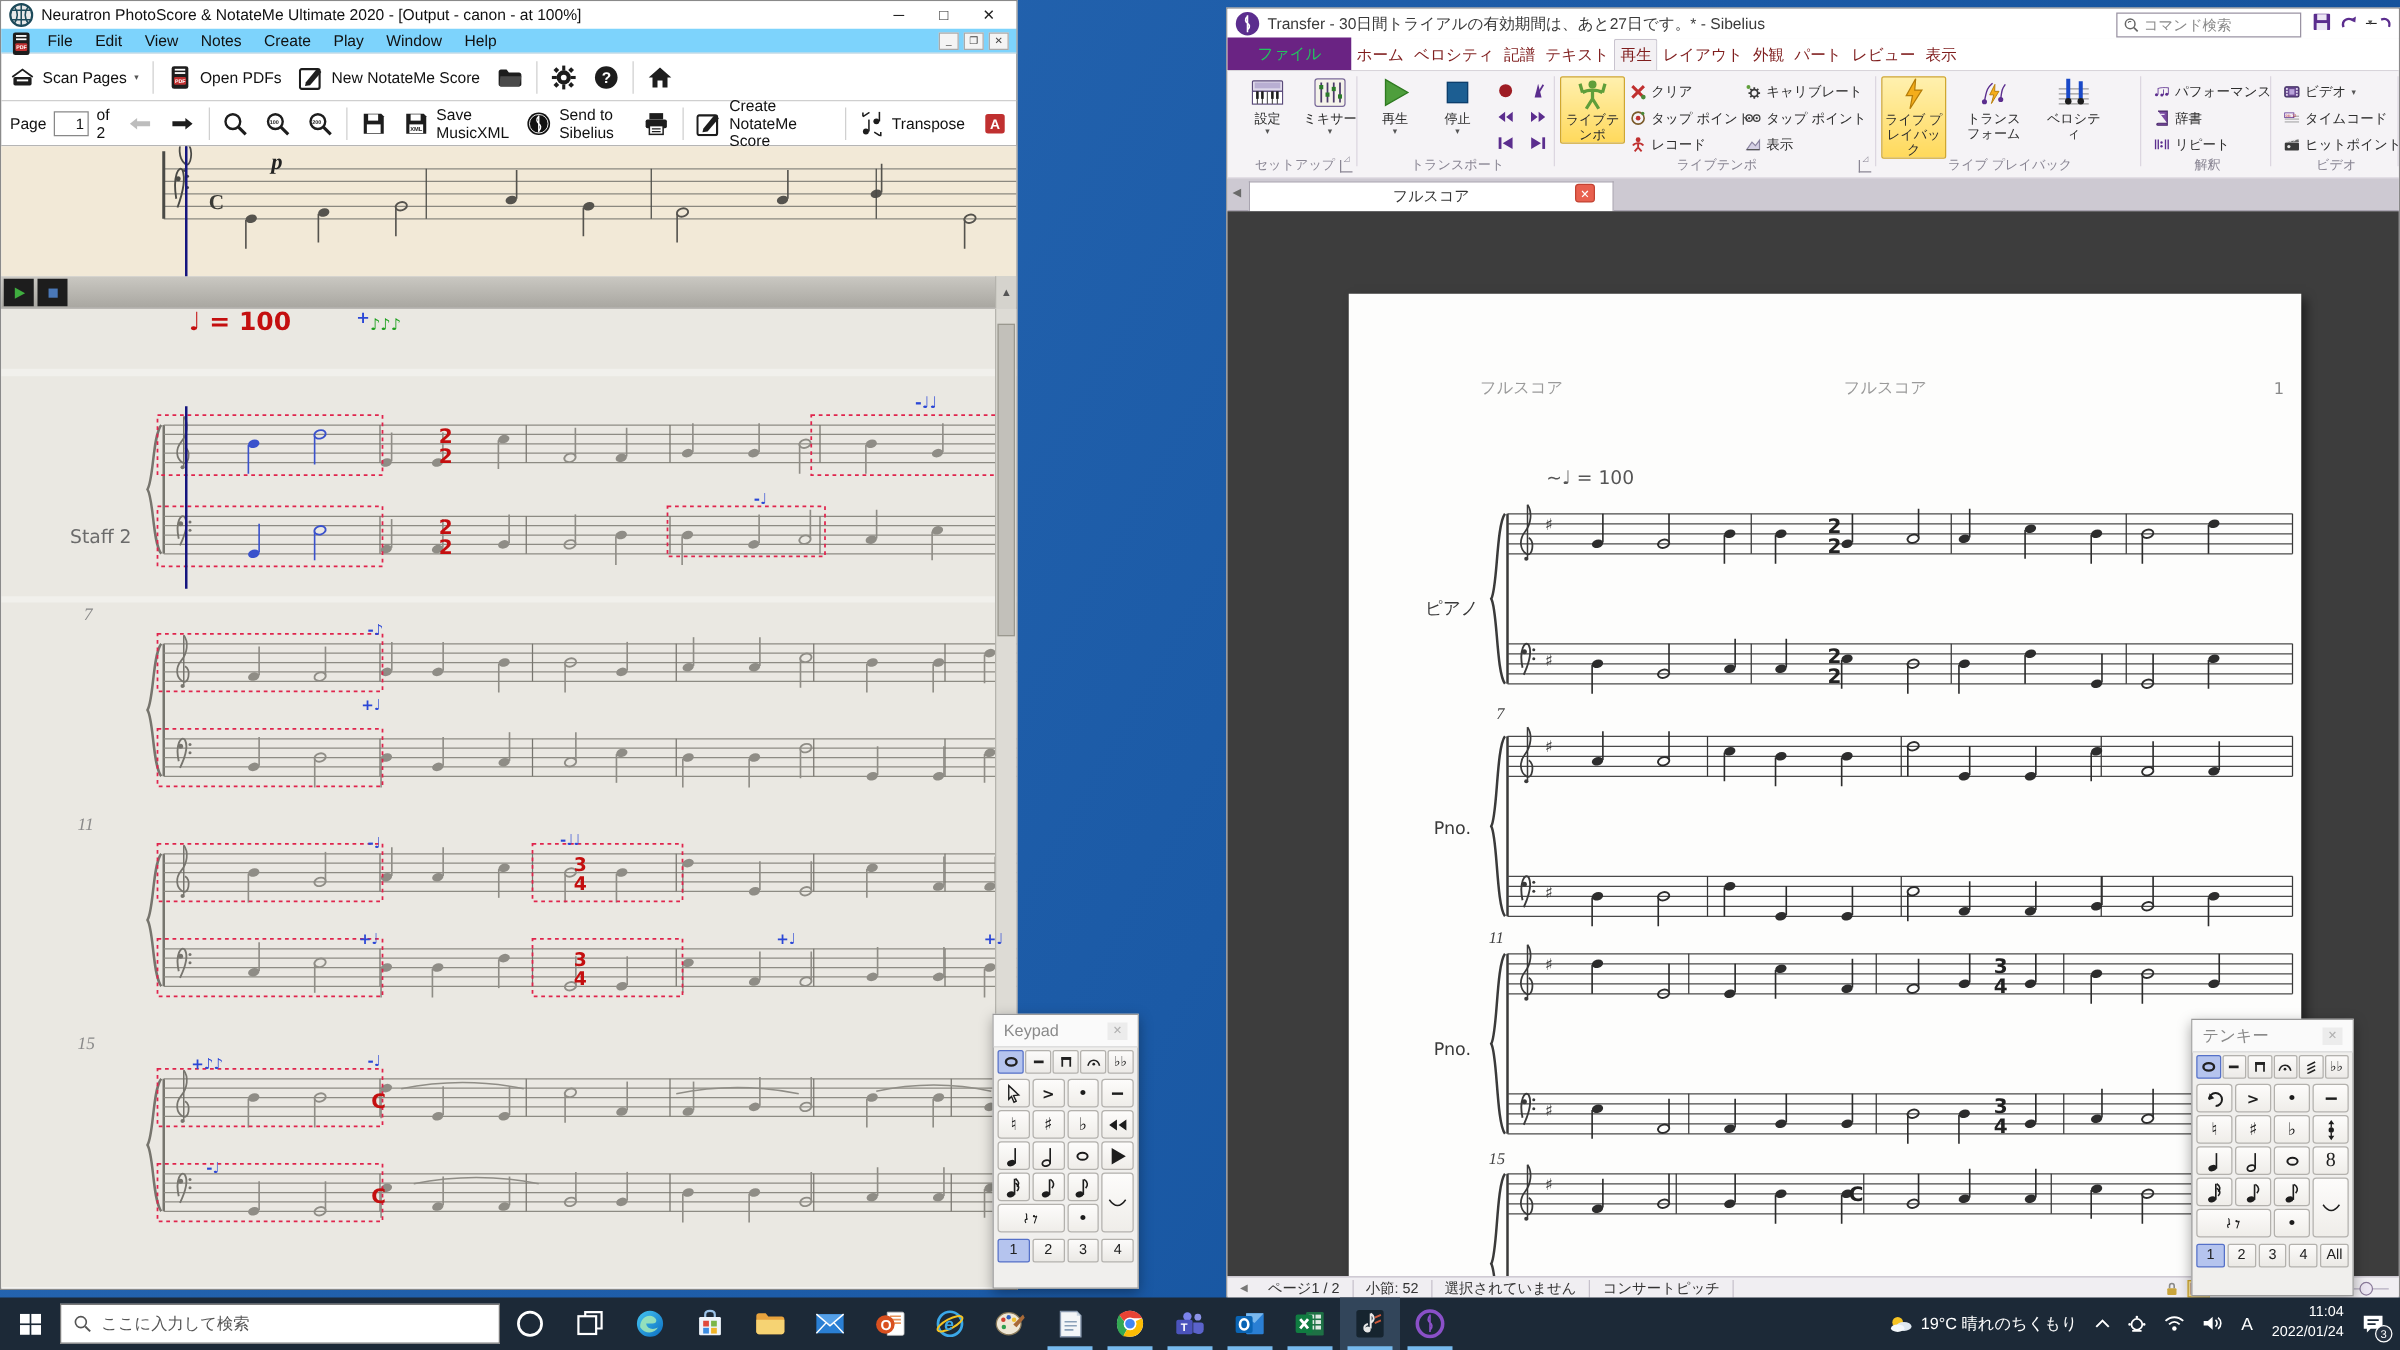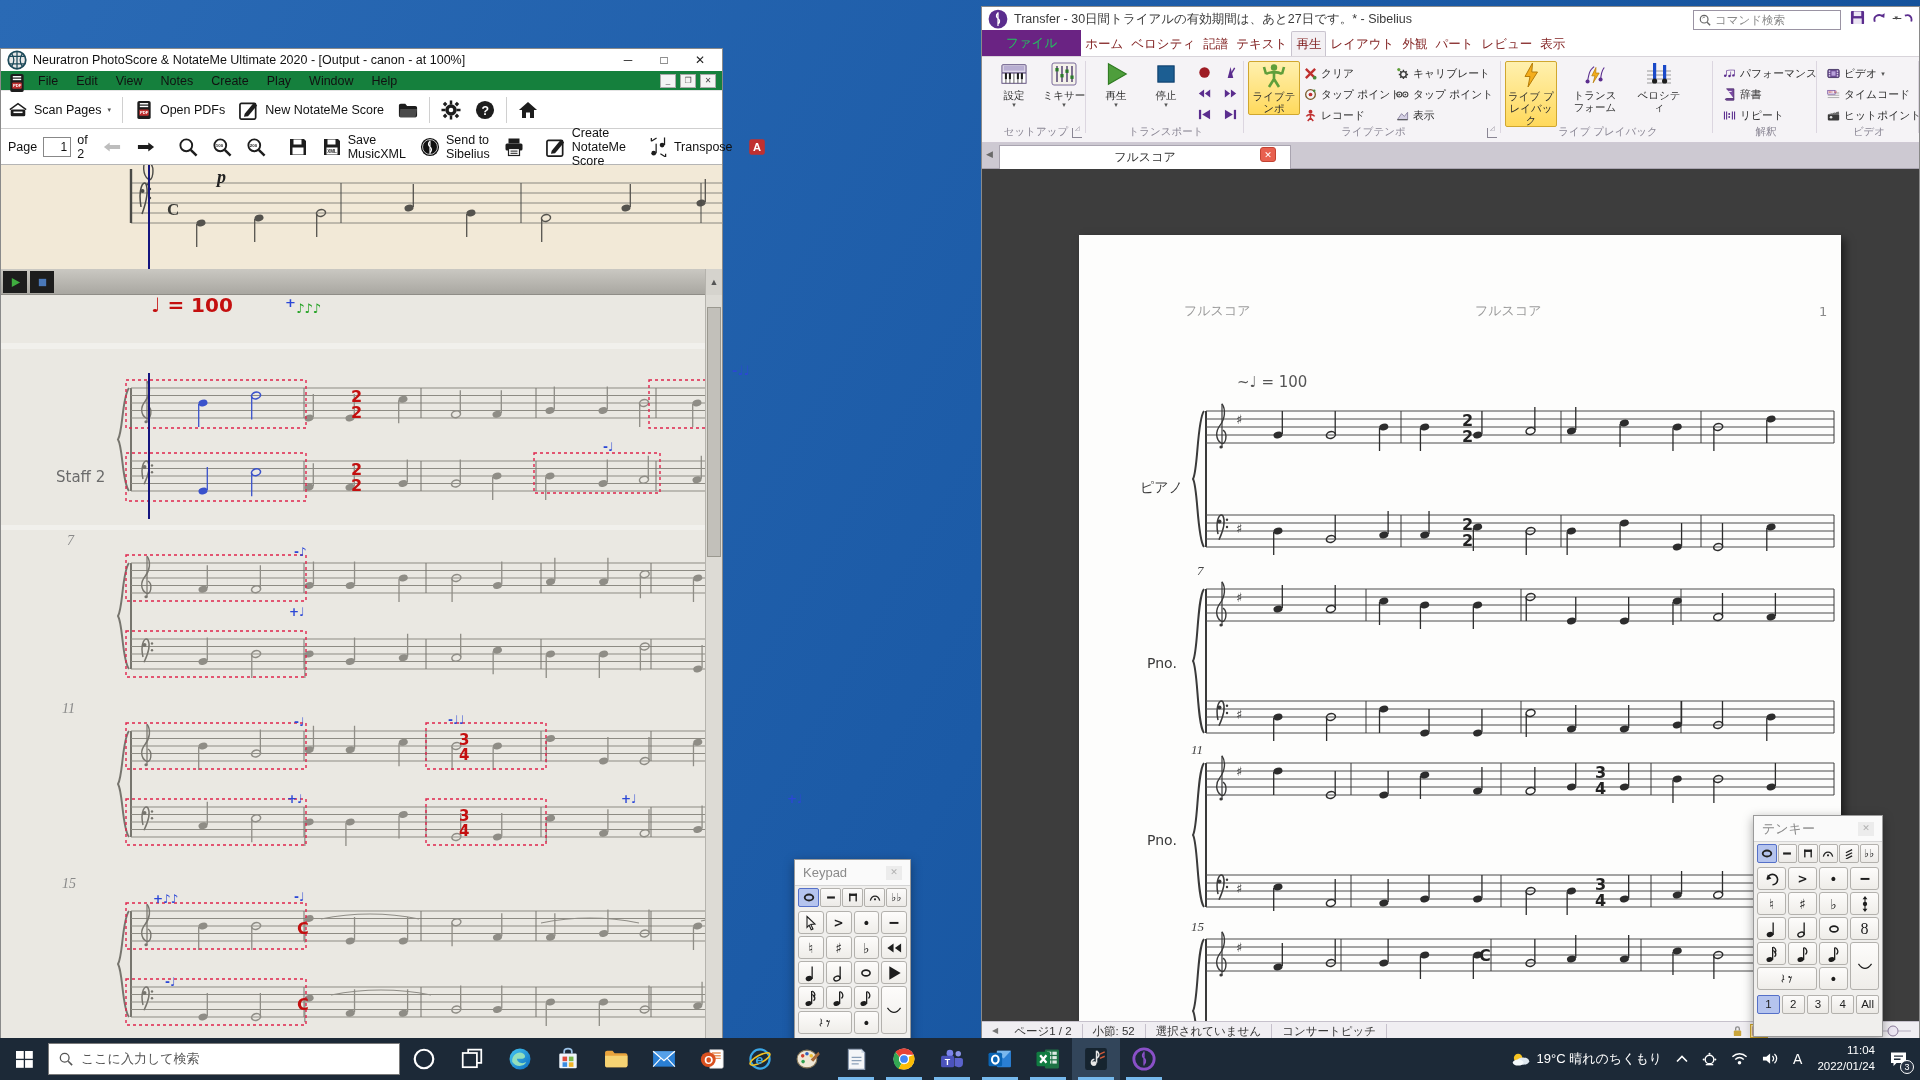--- a/index.html
+++ b/index.html
@@ -3,26 +3,26 @@
 <meta charset="utf-8">
 <style>
 * { margin:0; padding:0; box-sizing:border-box; }
 html,body { width:1920px; height:1080px; overflow:hidden; font-family:"Liberation Sans","DejaVu Sans",sans-serif; }
 #stage { position:relative; width:1920px; height:1080px; background:linear-gradient(120deg,#2a6ab5 0%,#1b5aa6 55%,#0e4a90 100%); }
 .abs { position:absolute; }
 .ni { pointer-events:none; }
 svg { display:block; }
 
 
-#ps-window { position:absolute; left:0; top:6; width:723px; height:1032px; background:#fff; border:1px solid #8a8a8a;margin-top:48px; }
+#ps-window { position:absolute; left:0; top:6; width:814px; height:1032px; background:#fff; border:1px solid #8a8a8a; }
 .ps-titlebar { position:absolute; left:0; top:0; width:100%; height:22px; background:#fff; display:flex; align-items:center; font-size:12.5px; color:#111; }
 .ps-titlebar .ticon { margin:0 6px 0 6px; }
 .winbtns { position:absolute; right:4px; top:0; height:22px; display:flex; }
 .winbtn { width:36px; height:22px; display:flex; align-items:center; justify-content:center; font-size:12px; color:#222; }
-.ps-menubar { position:absolute; left:0; top:22px; width:100%; height:20px; background:#15803d; border-bottom:1px solid #e4e4e4; display:flex; align-items:center; font-size:12.5px; color:#111; }
+.ps-menubar { position:absolute; left:0; top:22px; width:100%; height:20px; background:#7dd3fc; border-bottom:1px solid #e4e4e4; display:flex; align-items:center; font-size:12.5px; color:#111; }
 .ps-menu-item { padding:0 9px; height:20px; line-height:20px; }
 .mdi-btns { position:absolute; right:6px; top:0; height:20px; display:flex; gap:4px; align-items:center; }
 .mdi-btn { width:16px; height:14px; border:1px solid #aaa; background:#f4f4f4; color:#444; font-size:8px; line-height:12px; text-align:center; }
 .ps-toolbar1 { position:absolute; left:0; top:42px; width:100%; height:38px; border-bottom:1px solid #cfcfcf; display:flex; align-items:center; font-size:12.5px; color:#111; }
 .ps-toolbar2 { position:absolute; left:0; top:80px; width:100%; height:36px; border-bottom:1px solid #b5b5b5; display:flex; align-items:center; font-size:12.5px; color:#111; }
 .tbtn { display:flex; align-items:center; gap:6px; padding:0 7px; height:30px; }
 .tsep { width:1px; height:26px; background:#d0d0d0; margin:0 4px; }
 .ticon svg { width:20px; height:20px; }
 #ps-page-input { width:28px; height:20px; border:1px solid #888; font-size:12px; text-align:right; padding-right:3px; background:#fff; color:#111; }
 .ps-preview { position:absolute; left:0; top:116px; width:100%; height:104px; background:#f2e9d7; overflow:hidden; }

